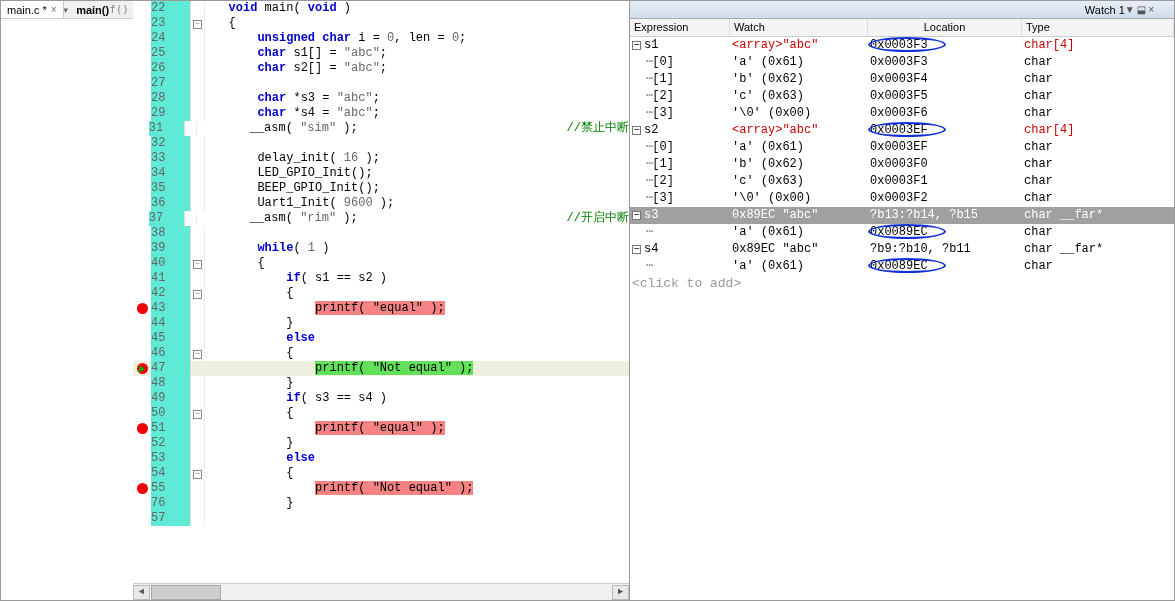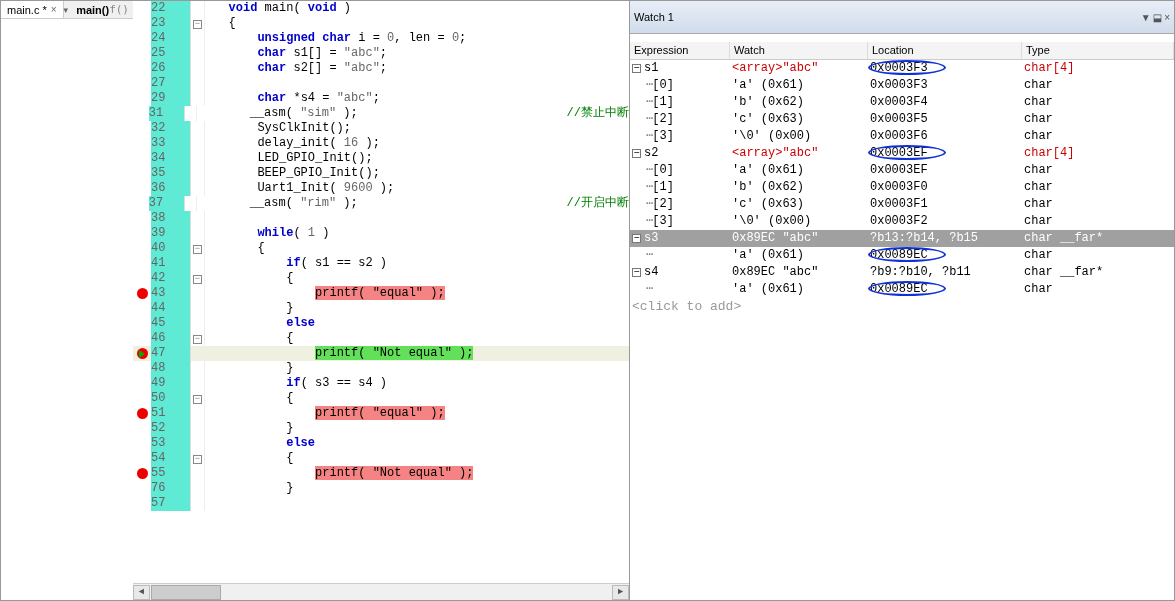--- a/index.html
+++ b/index.html
@@ -38,30 +38,30 @@
 .cmt { color: #008000; }
 .hl-red { background: #f58383; }
 .hl-green { background: #62e05a; }
 
 .hscroll { height: 17px; background: #f0f0f0; border-top: 1px solid #ccc; display: flex; align-items: center; }
 .hscroll-arrow { width: 17px; height: 15px; background: #e8e8e8; border: 1px solid #bbb; text-align: center; font-size: 9px; line-height: 13px; color: #555; }
 .hscroll-thumb { width: 70px; height: 15px; background: #cdcdcd; border: 1px solid #aaa; margin-left: 1px; }
 .hscroll-track { flex: 1; }
 
 
-.watch-title { height: 33px; background: linear-gradient(#e8eef7, #d0dcec); border-bottom: 1px solid #aaa; display: flex; align-items: center; padding: 0 4px; font-family: Tahoma, sans-serif; font-size: 11px; }
+.watch-title { height: 18px; background: linear-gradient(#e8eef7, #d0dcec); border-bottom: 1px solid #aaa; display: flex; align-items: center; padding: 0 20px; font-family: Tahoma, sans-serif; font-size: 11px; text-align: right; }
 .watch-title-text { flex: 1; }
 .watch-title-icons { display: flex; gap: 2px; color: #555; font-size: 10px; }
 .watch-title-icons span { cursor: pointer; }
 
-.watch-header { height: 18px; background: #f4f4f4; border-bottom: 1px solid #ccc; display: flex; font-family: Tahoma, sans-serif; font-size: 11px; margin-top: 8px; }
+.watch-header { height: 18px; background: #f4f4f4; border-bottom: 1px solid #ccc; display: flex; font-family: Tahoma, sans-serif; font-size: 11px; }
 .watch-header > div { padding: 2px 4px; border-right: 1px solid #ddd; }
 .col-expr { width: 100px; }
 .col-val { width: 138px; }
-.col-loc { width: 154px; }
+.col-loc { width: 154px; text-align: center; }
 .col-type { flex: 1; }
 
 .watch-body { flex: 1; overflow: auto; background: #fff; font-family: "Courier New", monospace; font-size: 12px; }
 .watch-row { display: flex; height: 17px; line-height: 17px; }
 .watch-row.selected { background: #a0a0a0; color: #fff; }
 .watch-row > div { padding: 0 2px; overflow: hidden; white-space: nowrap; }
 .w-expr { width: 100px; display: flex; align-items: center; }
 .w-val { width: 138px; }
 .w-loc { width: 154px; position: relative; }
 .w-type { flex: 1; }
@@ -123,35 +123,40 @@
             <div class="code-text"><span>       </span><span class="kw">char</span><span> s2[] = </span><span class="str">"abc"</span><span>;</span></div>
           </div>
           <div class="code-line">
             <div class="bp-gutter"></div>
             <div class="lineno">27</div>
             <div class="fold-gutter"></div>
             <div class="code-text"><span></span></div>
           </div>
           <div class="code-line">
             <div class="bp-gutter"></div>
+            <div class="lineno">28</div>
+            <div class="fold-gutter"></div>
+            <div class="code-text"><span>       </span><span class="kw">char</span><span> *s3 = </span><span class="str">"abc"</span><span>;</span></div>
+          </div>
+          <div class="code-line">
+            <div class="bp-gutter"></div>
             <div class="lineno">29</div>
             <div class="fold-gutter"></div>
             <div class="code-text"><span>       </span><span class="kw">char</span><span> *s4 = </span><span class="str">"abc"</span><span>;</span></div>
           </div>
           <div class="code-line">
             <div class="bp-gutter"></div>
             <div class="lineno">31</div>
             <div class="fold-gutter"></div>
             <div class="code-text"><span>       __asm( </span><span class="str">"sim"</span><span> );                             </span><span class="cmt">//禁止中断</span></div>
           </div>
           <div class="code-line">
             <div class="bp-gutter"></div>
             <div class="lineno">32</div>
             <div class="fold-gutter"></div>
-            <div class="code-text"><span>       SysClkInit();</span></div>
           </div>
           <div class="code-line">
             <div class="bp-gutter"></div>
             <div class="lineno">33</div>
             <div class="fold-gutter"></div>
             <div class="code-text"><span>       delay_init( </span><span class="num">16</span><span> );</span></div>
           </div>
           <div class="code-line">
             <div class="bp-gutter"></div>
             <div class="lineno">34</div>

